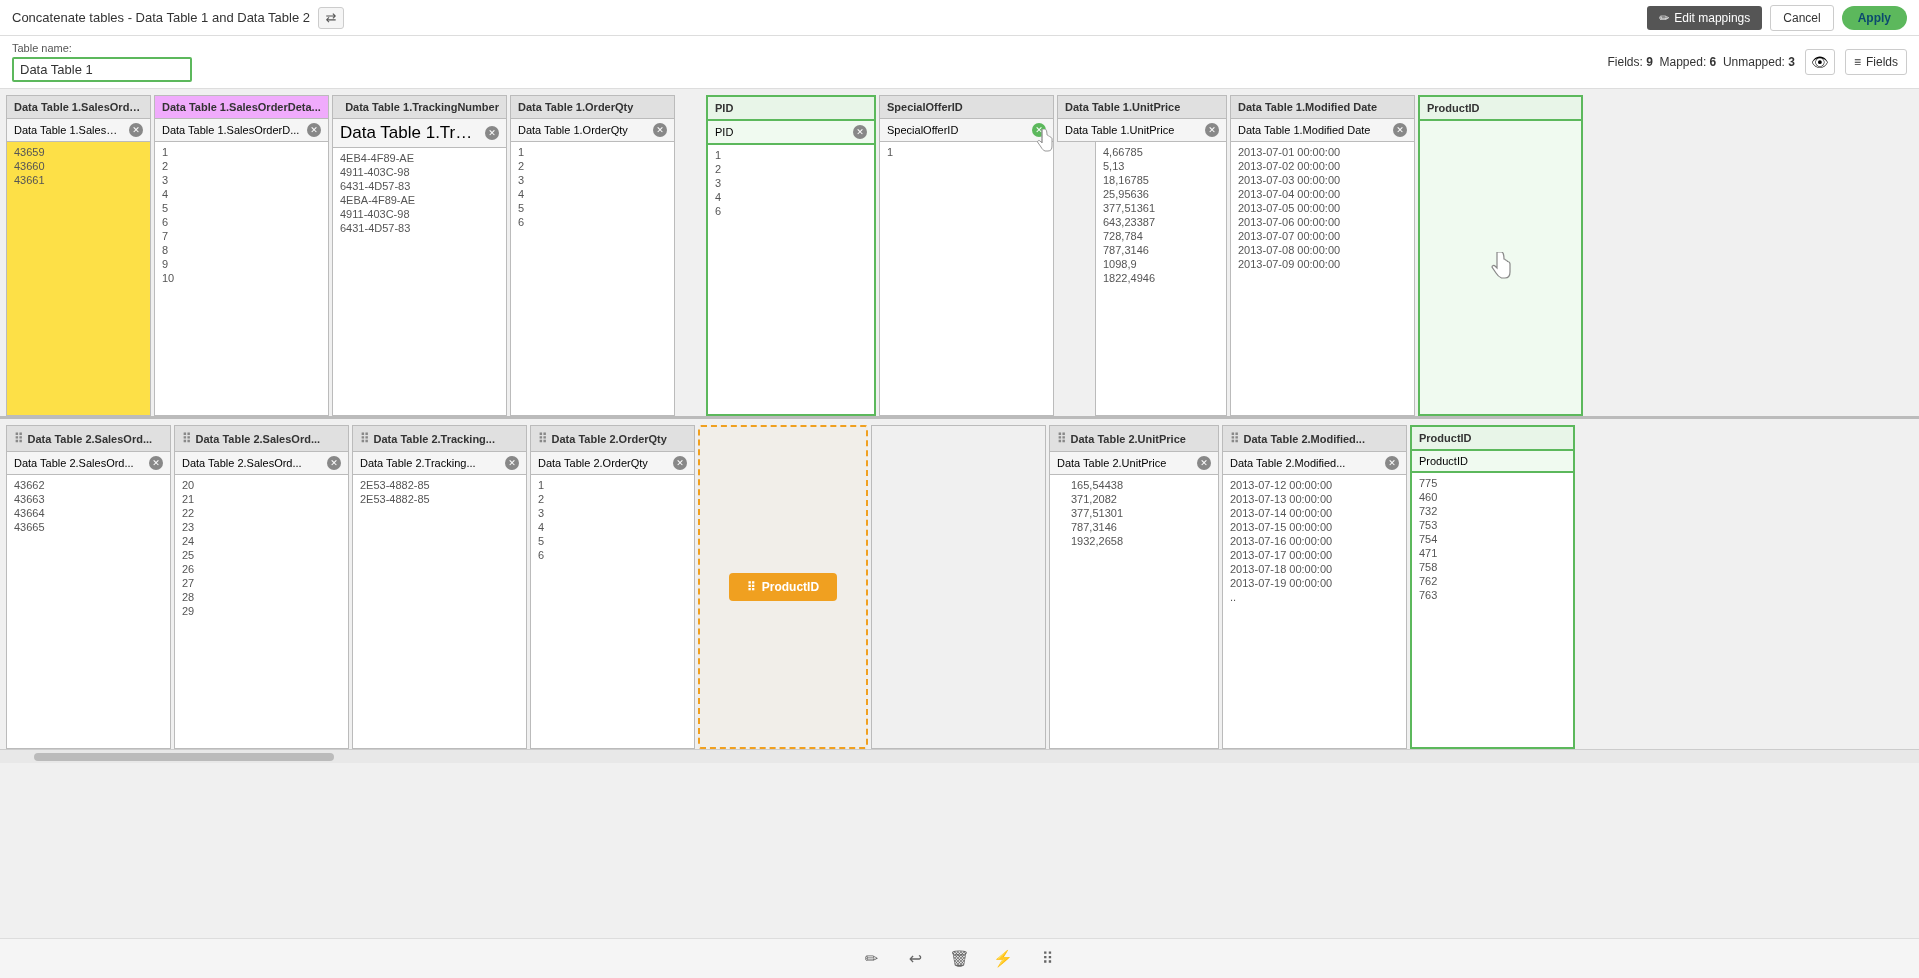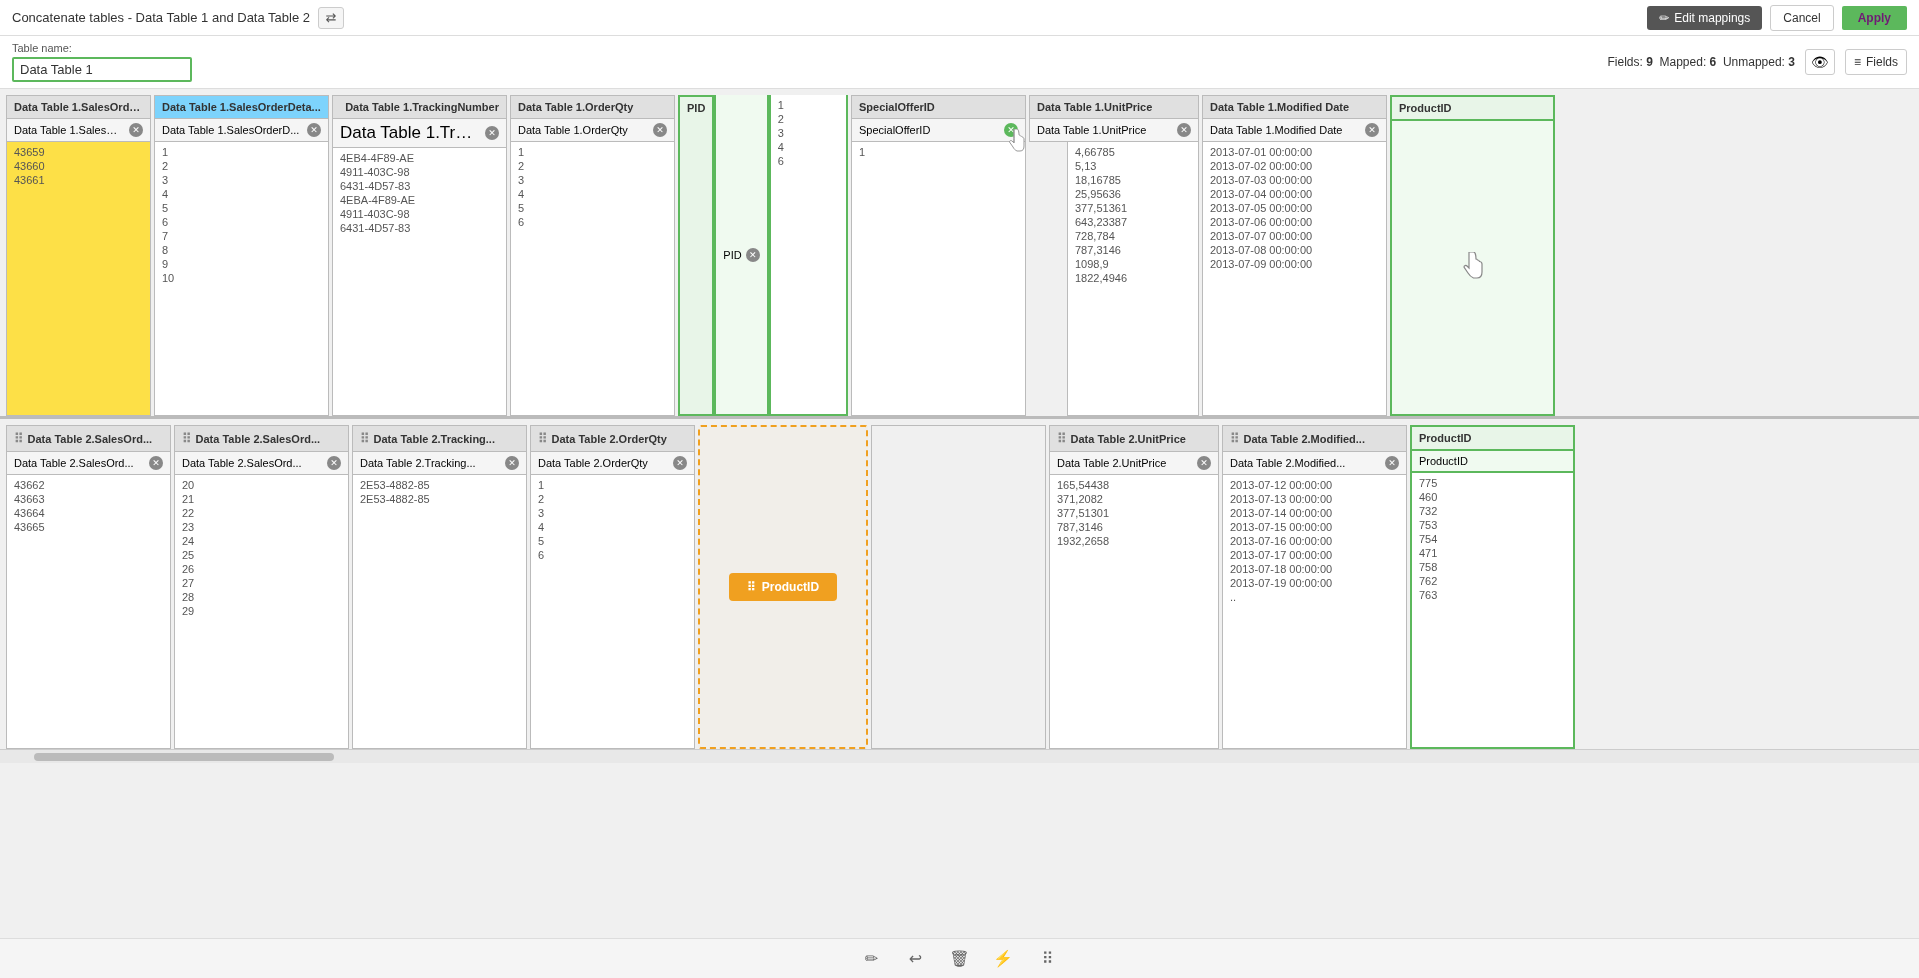--- a/index.html
+++ b/index.html
@@ -20,22 +20,22 @@
     .top-bar-right { display: flex; align-items: center; gap: 8px; }
     .btn-edit-mappings {
       background: #555; color: #fff; border: none; padding: 5px 12px;
       border-radius: 3px; cursor: pointer; font-size: 12px; display: flex; align-items: center; gap: 5px;
     }
     .btn-cancel {
       background: #fff; color: #333; border: 1px solid #ccc; padding: 5px 12px;
       border-radius: 3px; cursor: pointer; font-size: 12px;
     }
     .btn-apply {
-      background: #5cb85c; color: #701a75; border: none; padding: 5px 16px;
-      border-radius: 2px; cursor: pointer; font-size: 12px; font-weight: bold;
+      background: #5cb85c; color: #0c4a6e; border: none; padding: 5px 16px;
+      border-radius: 12px; cursor: pointer; font-size: 12px; font-weight: bold;
     }
 
     
     .table-name-row {
       background: #fff; padding: 6px 12px 6px 12px;
       border-bottom: 1px solid #ddd; display: flex; align-items: center; justify-content: space-between;
     }
     .table-name-label { font-size: 11px; color: #555; margin-bottom: 3px; }
     .table-name-input {
       border: 2px solid #5cb85c; padding: 3px 6px; font-size: 13px;
@@ -130,21 +130,21 @@
           <span class="close-icon">✕</span>
         </div>
         <div style="background:#fde047;border:1px solid #bbb;border-top:none;flex:1;padding:3px 7px;overflow:hidden;">
           <div class="col-data-item">43659</div>
           <div class="col-data-item">43660</div>
           <div class="col-data-item">43661</div>
         </div>
       </div>
 
       <div style="display:flex;flex-direction:column;width:175px;flex-shrink:0;">
-        <div style="background:#7dd3fc;border:1px solid #bbb;padding:5px 7px;font-size:11px;font-weight:600;color:#333;white-space:nowrap;overflow:hidden;text-overflow:ellipsis;">Data Table 1.SalesOrderDeta...</div>
+        <div style="background:#f0abfc;border:1px solid #bbb;padding:5px 7px;font-size:11px;font-weight:600;color:#333;white-space:nowrap;overflow:hidden;text-overflow:ellipsis;">Data Table 1.SalesOrderDeta...</div>
         <div style="background:#f5f5f5;border:1px solid #bbb;border-top:none;padding:4px 7px;display:flex;align-items:center;justify-content:space-between;">
           <span style="font-size:11px;overflow:hidden;text-overflow:ellipsis;white-space:nowrap;flex:1;">Data Table 1.SalesOrderD...</span>
           <span class="close-icon">✕</span>
         </div>
         <div style="background:#fff;border:1px solid #bbb;border-top:none;flex:1;padding:3px 7px;overflow:hidden;">
           <div class="col-data-item">1</div>
           <div class="col-data-item">2</div>
           <div class="col-data-item">3</div>
           <div class="col-data-item">4</div>
           <div class="col-data-item">5</div>
@@ -181,21 +181,21 @@
         <div style="background:#fff;border:1px solid #bbb;border-top:none;flex:1;padding:3px 7px;overflow:hidden;">
           <div class="col-data-item">1</div>
           <div class="col-data-item">2</div>
           <div class="col-data-item">3</div>
           <div class="col-data-item">4</div>
           <div class="col-data-item">5</div>
           <div class="col-data-item">6</div>
         </div>
       </div>
 
-      <div style="display:flex;flex-direction:row;width:170px;flex-shrink:0;">
+      <div style="display:flex;flex-direction:column;width:170px;flex-shrink:0;margin-left:28px;">
         <div style="background:#e8f5e8;border:2px solid #5cb85c;padding:5px 7px;font-size:11px;font-weight:600;color:#333;white-space:nowrap;overflow:hidden;text-overflow:ellipsis;">PID</div>
         <div style="background:#f0faf0;border:2px solid #5cb85c;border-top:none;padding:4px 7px;display:flex;align-items:center;justify-content:space-between;">
           <span style="font-size:11px;overflow:hidden;text-overflow:ellipsis;white-space:nowrap;flex:1;">PID</span>
           <span class="close-icon">✕</span>
         </div>
         <div style="background:#fff;border:2px solid #5cb85c;border-top:none;flex:1;padding:3px 7px;overflow:hidden;">
           <div class="col-data-item">1</div>
           <div class="col-data-item">2</div>
           <div class="col-data-item">3</div>
           <div class="col-data-item">4</div>
@@ -363,21 +363,21 @@
 
       <div style="display:flex;flex-direction:column;width:170px;flex-shrink:0;">
         <div style="background:#e0e0e0;border:1px solid #bbb;padding:5px 7px;font-size:11px;font-weight:600;color:#333;white-space:nowrap;overflow:hidden;text-overflow:ellipsis;display:flex;align-items:center;gap:4px;">
           <span style="color:#888;font-size:13px;">⠿</span>
           Data Table 2.UnitPrice
         </div>
         <div style="background:#f5f5f5;border:1px solid #bbb;border-top:none;padding:4px 7px;display:flex;align-items:center;justify-content:space-between;">
           <span style="font-size:11px;overflow:hidden;text-overflow:ellipsis;white-space:nowrap;flex:1;">Data Table 2.UnitPrice</span>
           <span class="close-icon">✕</span>
         </div>
-        <div style="background:#fff;border:1px solid #bbb;border-top:none;flex:1;padding:3px 7px;overflow:hidden;">
+        <div style="background:#fff;border:1px solid #bbb;border-top:none;flex:1;padding:3px 21px;overflow:hidden;">
           <div class="col-data-item">165,54438</div>
           <div class="col-data-item">371,2082</div>
           <div class="col-data-item">377,51301</div>
           <div class="col-data-item">787,3146</div>
           <div class="col-data-item">1932,2658</div>
         </div>
       </div>
 
       <div style="display:flex;flex-direction:column;width:185px;flex-shrink:0;">
         <div style="background:#e0e0e0;border:1px solid #bbb;padding:5px 7px;font-size:11px;font-weight:600;color:#333;white-space:nowrap;overflow:hidden;text-overflow:ellipsis;display:flex;align-items:center;gap:4px;">

